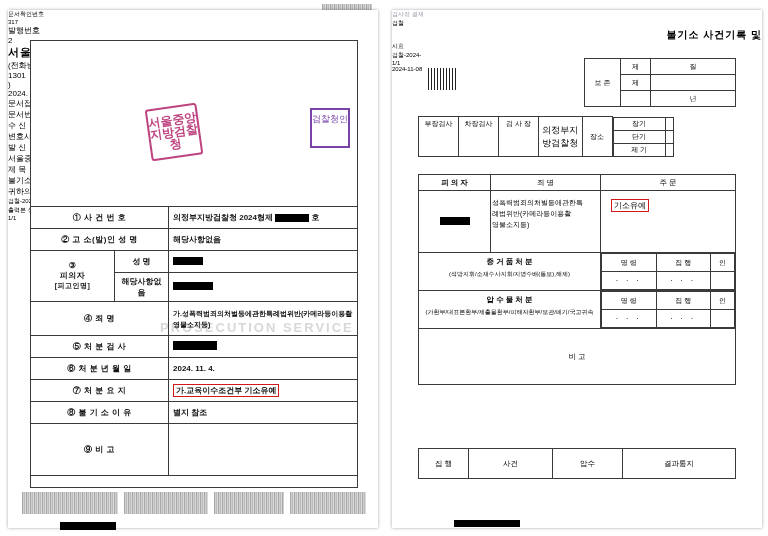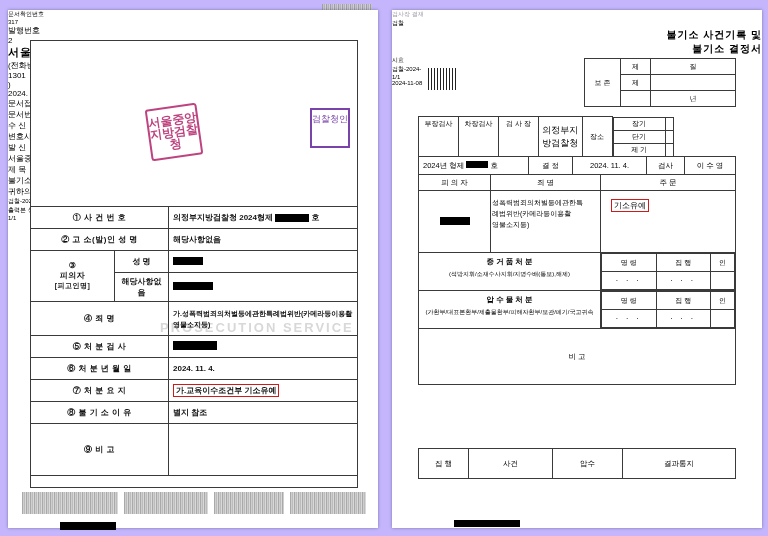--- a/index.html
+++ b/index.html
@@ -6,21 +6,21 @@
   html, body {
     margin: 0; padding: 0;
     width: 768px; height: 536px;
     background: #d8d8d8;
     font-family: "Liberation Sans", sans-serif;
     overflow: hidden;
   }
   #stage {
     position: relative;
     width: 768px; height: 536px;
-    background: #c4b5fd;
+    background: #ffffff;
     padding-left: 24px;
   }
 
   
   .sheet {
     position: absolute;
     background: #ffffff;
     box-shadow: 0 0 3px rgba(0,0,0,.35);
   }
   #left-page  { left: 8px;  top: 10px;  width: 370px; height: 518px; }
@@ -254,21 +254,20 @@
 
   <div class="sheet" id="right-page">
     <div class="page-inner">
 
       <div class="t6" style="left:296px; top:46px; color:#9a9aa6;">검사장 결재</div>
 
       <div class="barcode" style="left:36px; top:58px; height:22px; width:28px;"></div>
       <div class="t6" style="left:40px; top:82px;">검찰</div>
 
       <div class="t10 bold" style="left:76px; top:62px; letter-spacing:1px;">불기소 사건기록 및</div>
-      <div class="t10 bold" style="left:98px; top:84px; letter-spacing:1px;">불기소 결정서</div>
 
       <table style="position:absolute; left:192px; top:48px; width:152px; border-collapse:collapse; font-size:7px;">
         <tbody>
             <tr>
           <td rowspan="3" style="border:1px solid #3a3a3a; width:36px; text-align:center;">보   존</td>
           <td style="border:1px solid #3a3a3a; height:16px; width:30px; text-align:center;">제</td>
           <td style="border:1px solid #3a3a3a; height:16px; text-align:center;">질</td>
         </tr>
         <tr>
           <td style="border:1px solid #3a3a3a; height:16px; text-align:center;">제</td>
@@ -305,40 +304,25 @@
                 <td style="border:1px solid #3a3a3a; height:13px;"></td>
               </tr>
             </tbody>
                 </table>
           </td>
         </tr>
       </tbody>
         </table>
       <div class="t6" style="left:286px; top:124px;">시효</div>
 
-      <table style="position:absolute; left:26px; top:146px; width:318px; border-collapse:collapse; font-size:7.5px;">
-        <tbody>
-            <tr>
-          <td style="border:1px solid #3a3a3a; width:110px; height:18px; padding-left:4px;">
-            <span>2024년 형제</span>
-            <span class="redact" style="position:relative; display:inline-block; width:22px; height:7px;"></span>
-            <span>호</span>
-          </td>
-          <td style="border:1px solid #3a3a3a; width:44px; text-align:center;">결  정</td>
-          <td style="border:1px solid #3a3a3a; width:74px; text-align:center;">2024. 11. 4.</td>
-          <td style="border:1px solid #3a3a3a; width:38px; text-align:center;">검사</td>
-          <td style="border:1px solid #3a3a3a; text-align:center;">이 수 영</td>
-        </tr>
-      </tbody>
-        </table>
 
       <table style="position:absolute; left:26px; top:164px; width:318px; border-collapse:collapse; font-size:7.5px;">
         <tbody>
             <tr>
-          <td style="border:1px solid #3a3a3a; width:72px; height:16px; text-align:center;">피 의 자</td>
+          <td style="border:1px solid #3a3a3a; width:72px; height:16px; text-align:center;font-weight:bold;">피 의 자</td>
           <td style="border:1px solid #3a3a3a; width:110px; text-align:center;">죄      명</td>
           <td style="border:1px solid #3a3a3a; text-align:center;">주      문</td>
         </tr>
         <tr>
           <td style="border:1px solid #3a3a3a; height:62px; text-align:center;">
             <span class="redact" style="position:relative; display:inline-block; width:30px; height:8px;"></span>
           </td>
           <td style="border:1px solid #3a3a3a; vertical-align:top; padding-top:6px; line-height:11px; font-size:7px;">
             <div>성폭력범죄의처벌등에관한특</div>
             <div>례법위반(카메라등이용촬</div>

